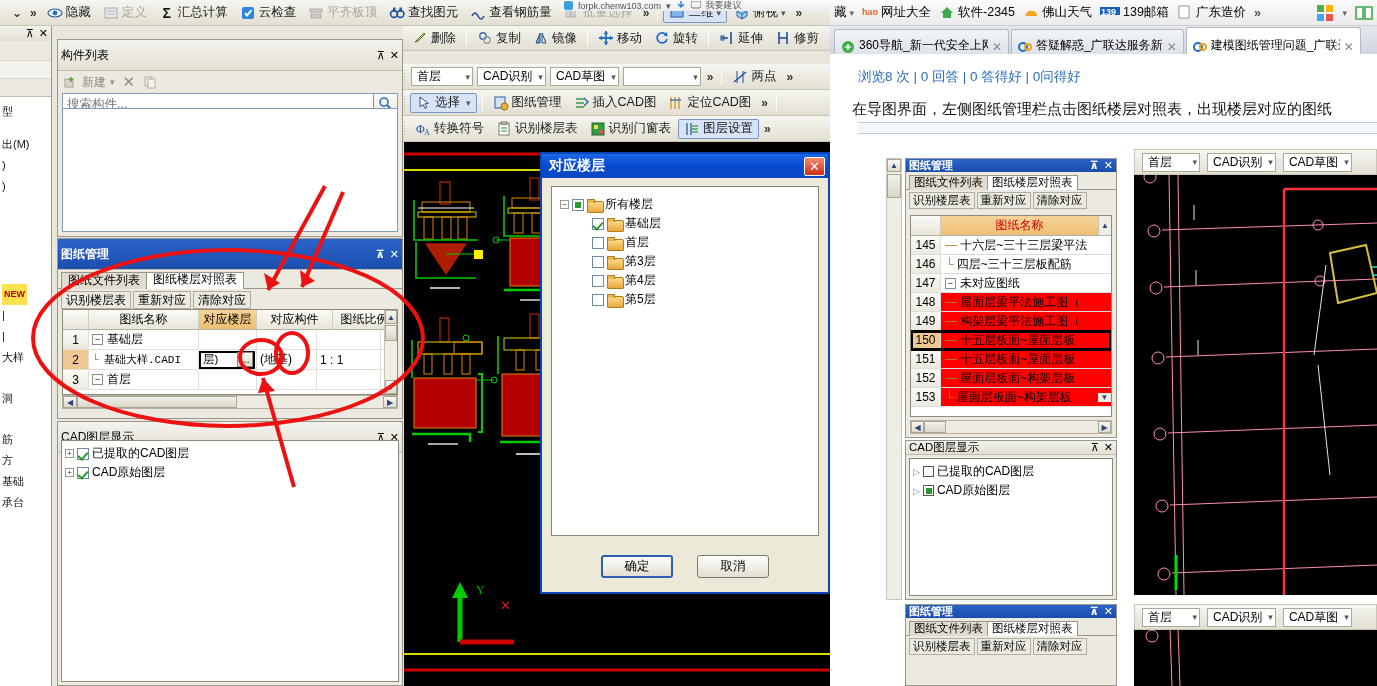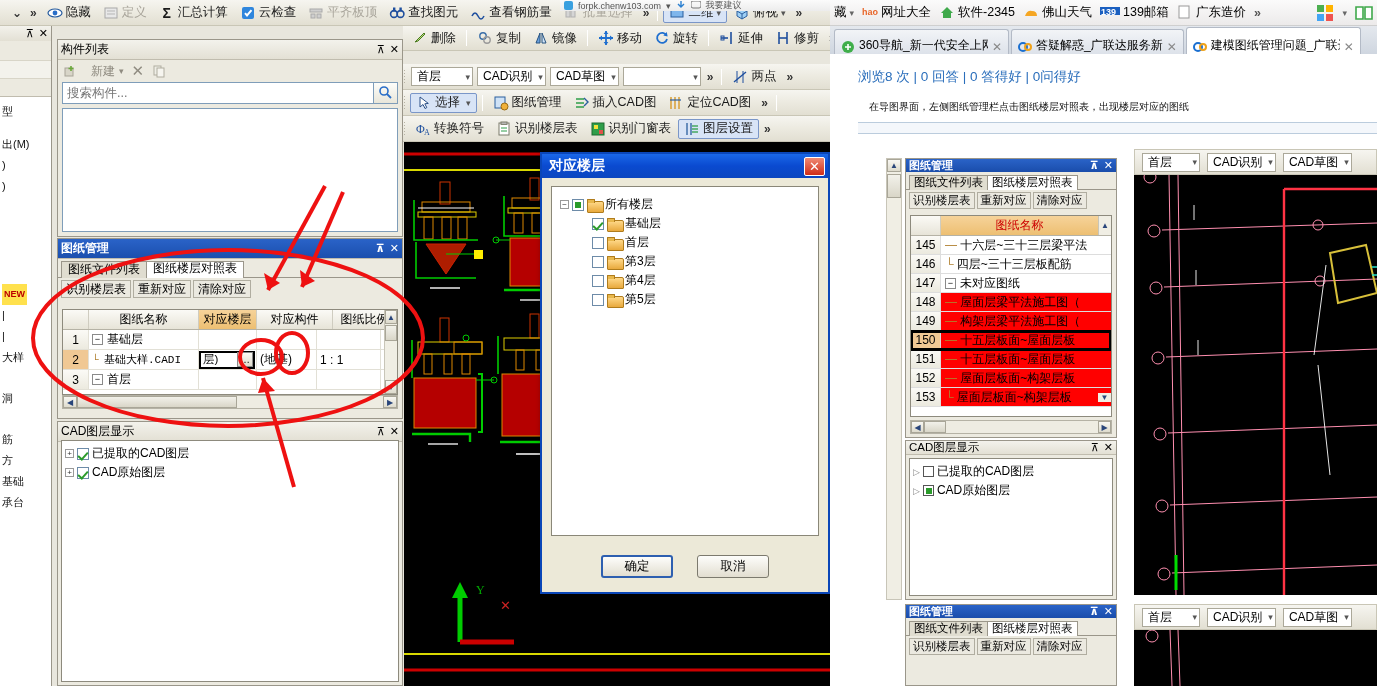--- a/index.html
+++ b/index.html
@@ -46,21 +46,21 @@
     display:inline-flex; align-items:center; justify-content:space-between;
     height:19px; min-width:62px; padding:0 2px 0 5px; margin:0 2px;
     background:#fff; border:1px solid #aba899; font-size:12px;
   }
   .cbox .ar { color:#555; font-size:9px; margin-left:6px;}
   .ico { display:inline-block; width:16px; height:16px; position:relative; flex:none;}
 
   
   .panel { position:absolute; background:#eceae0; border:1px solid #9a968a; }
   .pcap {
-    height:20px; display:flex; align-items:center; justify-content:space-between;
+    height:31px; display:flex; align-items:center; justify-content:space-between;
     padding:0 3px; font-size:12px; color:#000;
     background: linear-gradient(to bottom,#f3f2ec,#e3e0d4);
     border-bottom:1px solid #c0bcae;
   }
   .pcap.blue {
     background: linear-gradient(to bottom,#2a63c8,#1b4fae);
     color:#fff; font-weight:bold;
   }
   .pcapbtns { display:flex; gap:5px; align-items:center; font-size:11px; }
   .tabrow { display:flex; align-items:flex-end; height:17px; padding-left:3px;
@@ -150,21 +150,21 @@
   .btab { height:25px; display:flex;align-items:flex-end; gap:4px; padding:0 6px;
           font-size:12px; background:linear-gradient(to bottom,#f2f4f7,#dde2ea);
           border:1px solid #b3bac6; border-bottom:none; border-radius:3px 3px 0 0;
           margin-right:2px; max-width:175px; overflow:hidden; white-space:nowrap;}
   .btab.active { background:#fff; height:27px; }
   .btab .tx { overflow:hidden; text-overflow:clip; }
   .btab .cl { color:#888; font-size:12px; }
   #page { position:absolute; left:0; top:54px; right:0; bottom:0; background:#fff;
           overflow:hidden; }
   .meta { color:#2a6ebb; font-size:13.5px; padding:14px 0 0 28px; }
-  .qtext { font-size:10px; color:#111; padding:14px 0 0 39px; white-space:nowrap; }
+  .qtext { font-size:15px; color:#111; padding:14px 0 0 22px; white-space:nowrap; }
 
   
   #shot { position:absolute; left:28px; top:0px; width:519px; }
   .mini-cap { height:13px; background:linear-gradient(to bottom,#2a63c8,#1a4dab);
               color:#fff; font-weight:bold; font-size:11px;
               display:flex;align-items:center;justify-content:space-between; padding:0 3px;}
   .mini-tab { font-size:11.5px; padding:0px 4px 1px 4px; border:1px solid #9a968a;
               border-bottom:none; background:#e0ddd0; margin-right:-1px; line-height:13px;}
   .mini-tab.active { background:#fff; }
   .mini-btn { font-size:11.5px; padding:0 3px; border:1px solid #b0ada0; background:#ebe9e0;
@@ -534,21 +534,21 @@
           <span>✕</span>
         </span>
       </div>
       <div style="display:flex;align-items:center;gap:4px;padding:2px 4px;height:22px;">
         <span class="ico">
           <svg width="16" height="16">
               <rect x="3" y="5" width="8" height="8" fill="#d8d5c8" stroke="#a8a498"></rect>
               <path d="M9 3 V8 M6.5 5.5 H11.5" stroke="#6aa83a" stroke-width="1.6"></path>
             </svg>
         </span>
-        <span style="color:#8f8b80;margin-left:9px;">新建</span>
+        <span style="color:#8f8b80;">新建</span>
         <span style="font-size:9px;color:#8f8b80;">▾</span>
         <span style="color:#8f8b80;font-size:15px;margin-left:4px;">✕</span>
         <span class="ico" style="margin-left:3px;">
           <svg width="16" height="16">
               <rect x="3" y="3" width="7" height="9" fill="#efeee6" stroke="#b0ada0"></rect>
               <rect x="6" y="5" width="7" height="9" fill="#f6f5ef" stroke="#b0ada0"></rect>
             </svg>
         </span>
       </div>
       <div style="display:flex;padding:0 4px;">

